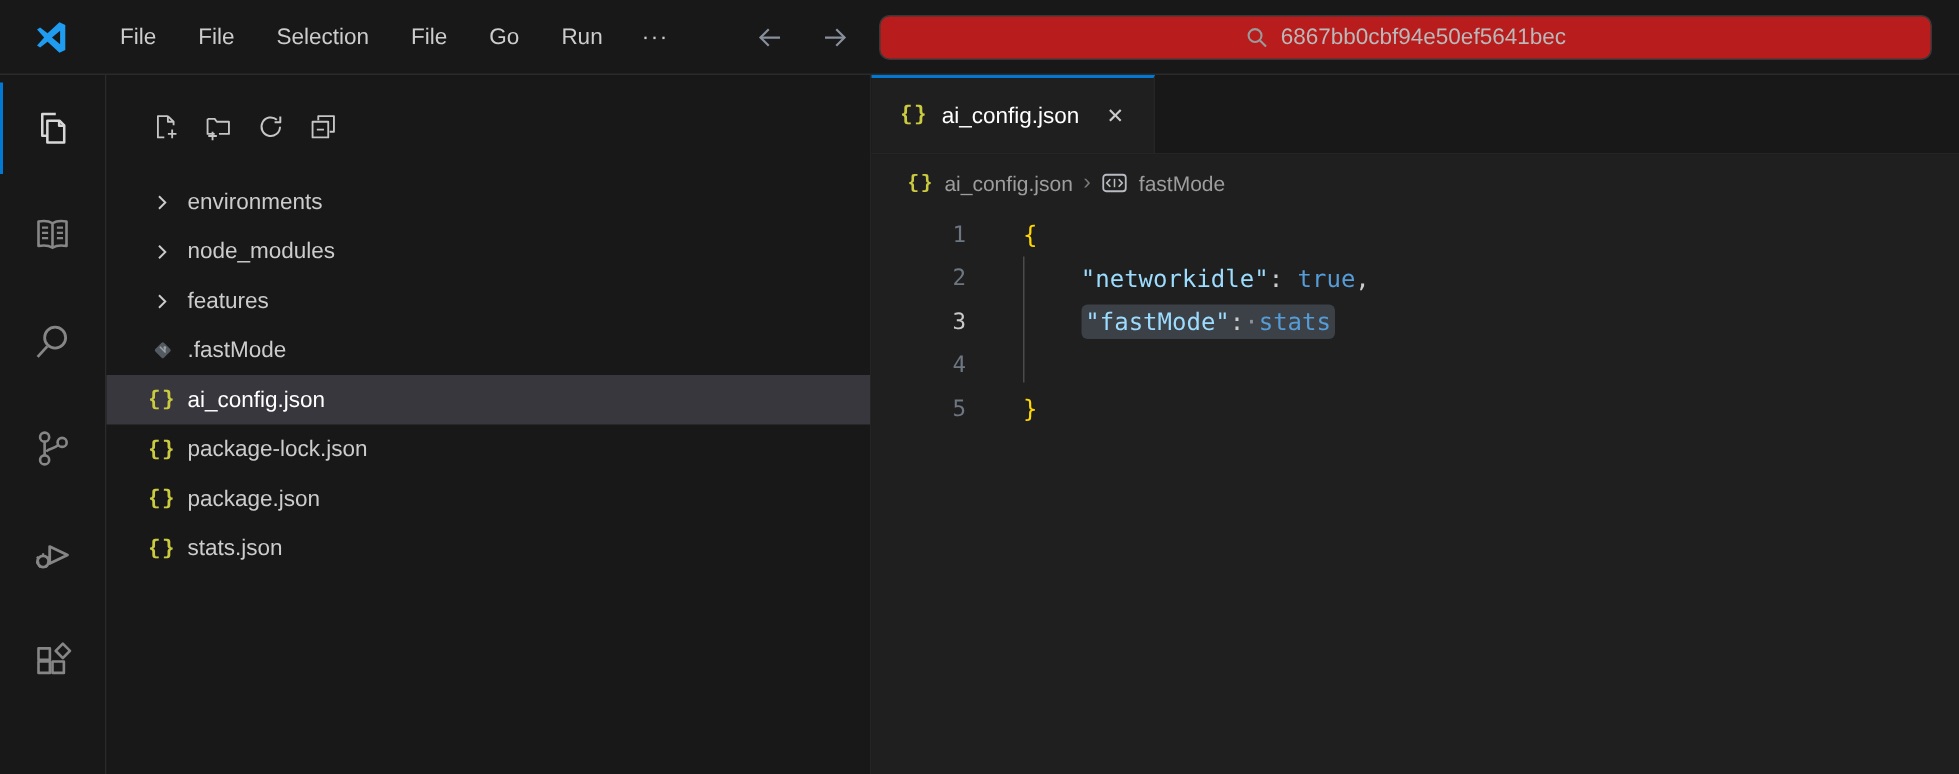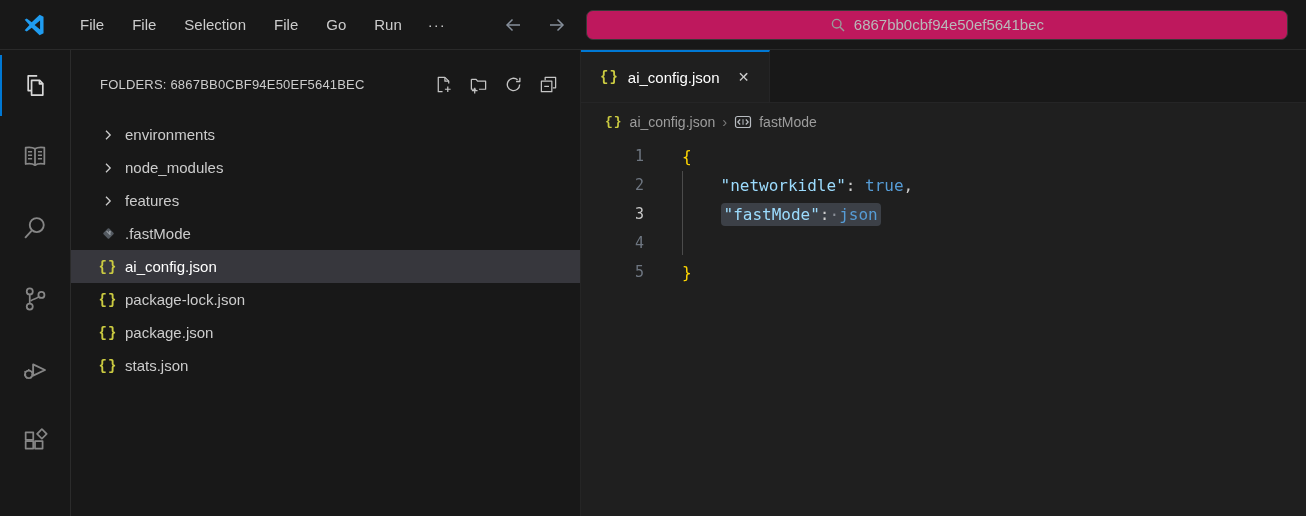--- a/index.html
+++ b/index.html
@@ -10,21 +10,21 @@
 
   
   .titlebar { height:50px; display:flex; align-items:center; flex:none;
     background:#181818; border-bottom:1px solid #2a2a2a; padding-right:18px; }
   .logo { width:30px; height:30px; margin:0 17px 0 19px; flex:none; display:flex; align-items:center; justify-content:center; }
   .menus { display:flex; align-items:center; }
   .menu-item { color:#cccccc; font-size:15px; padding:6px 14px; border-radius:5px; cursor:default; white-space:nowrap; }
   .menu-item.more { letter-spacing:1px; font-size:15px; padding:6px 12px; }
   .nav-arrows { display:flex; align-items:center; gap:18px; margin-left:42px; }
   .nav-btn { width:26px; height:26px; display:flex; align-items:center; justify-content:center; }
-  .command-center { flex:1; margin-left:16px; height:30px; background:#be185d;
+  .command-center { flex:1; margin-left:16px; height:30px; background:#b91c1c;
     border:1px solid #383838; border-radius:7px; display:flex; align-items:center; justify-content:center; gap:8px; color:#b3b3b3; }
   .command-center .cc-text { font-size:15px; color:#b9b9b9; }
 
   
   .main { flex:1; display:flex; min-height:0; }
 
   
   .activitybar { width:71px; flex:none; background:#181818; border-right:1px solid #2b2b2b; display:flex; flex-direction:column; }
   .ab-item { height:71px; display:flex; align-items:center; justify-content:center; position:relative; color:#868686; }
   .ab-item.active { color:#d7d7d7; }
@@ -164,21 +164,20 @@
             <rect x="4" y="12" width="6.5" height="6.5"></rect>
             <rect x="12" y="12" width="6.5" height="6.5"></rect>
             <rect x="4" y="4.5" width="6.5" height="6.5"></rect>
             <rect x="15" y="3" width="5.8" height="5.8" transform="rotate(45 17.9 5.9)"></rect>
           </svg>
       </div>
     </div>
 
     <div class="sidebar">
       <div class="sidebar-header">
-        <span class="sidebar-title">FOLDERS: 6867BB0CBF94E50EF5641BEC</span>
         <span class="sidebar-actions">
           <span class="sh-btn">
             <svg width="19" height="19" viewBox="0 0 20 20" fill="none" stroke="currentColor" stroke-width="1.3" stroke-linejoin="round">
                 <path d="M11.5 2.5h-7v15h4.5"></path>
                 <path d="M11.5 2.5 15.5 6.5V9"></path>
                 <path d="M11.5 2.5V6.5h4"></path>
                 <path d="M14.5 12v6M11.5 15h6"></path>
               </svg>
           </span>
           <span class="sh-btn">
@@ -289,21 +288,21 @@
           <span class="lc"><span class="tok brace">{</span></span>
         </div>
 
         <div class="cl">
           <span class="ln">2</span>
           <span class="lc"><span class="tok plain">    </span><span class="tok key">"networkidle"</span><span class="tok punct">:</span><span class="tok plain"> </span><span class="tok bool">true</span><span class="tok punct">,</span></span>
         </div>
 
         <div class="cl">
           <span class="ln active">3</span>
-          <span class="lc"><span class="tok plain">    </span><span class="sel-range"><span class="tok key">"fastMode"</span><span class="tok punct">:</span><span class="tok ws">·</span><span class="tok bool">json</span></span></span>
+          <span class="lc"><span class="tok plain">    </span><span class="sel-range"><span class="tok key">"fastMode"</span><span class="tok punct">:</span><span class="tok ws">·</span><span class="tok bool">stats</span></span></span>
         </div>
 
         <div class="cl">
           <span class="ln">4</span>
           <span class="lc"></span>
         </div>
 
         <div class="cl">
           <span class="ln">5</span>
           <span class="lc"><span class="tok brace">}</span></span>

